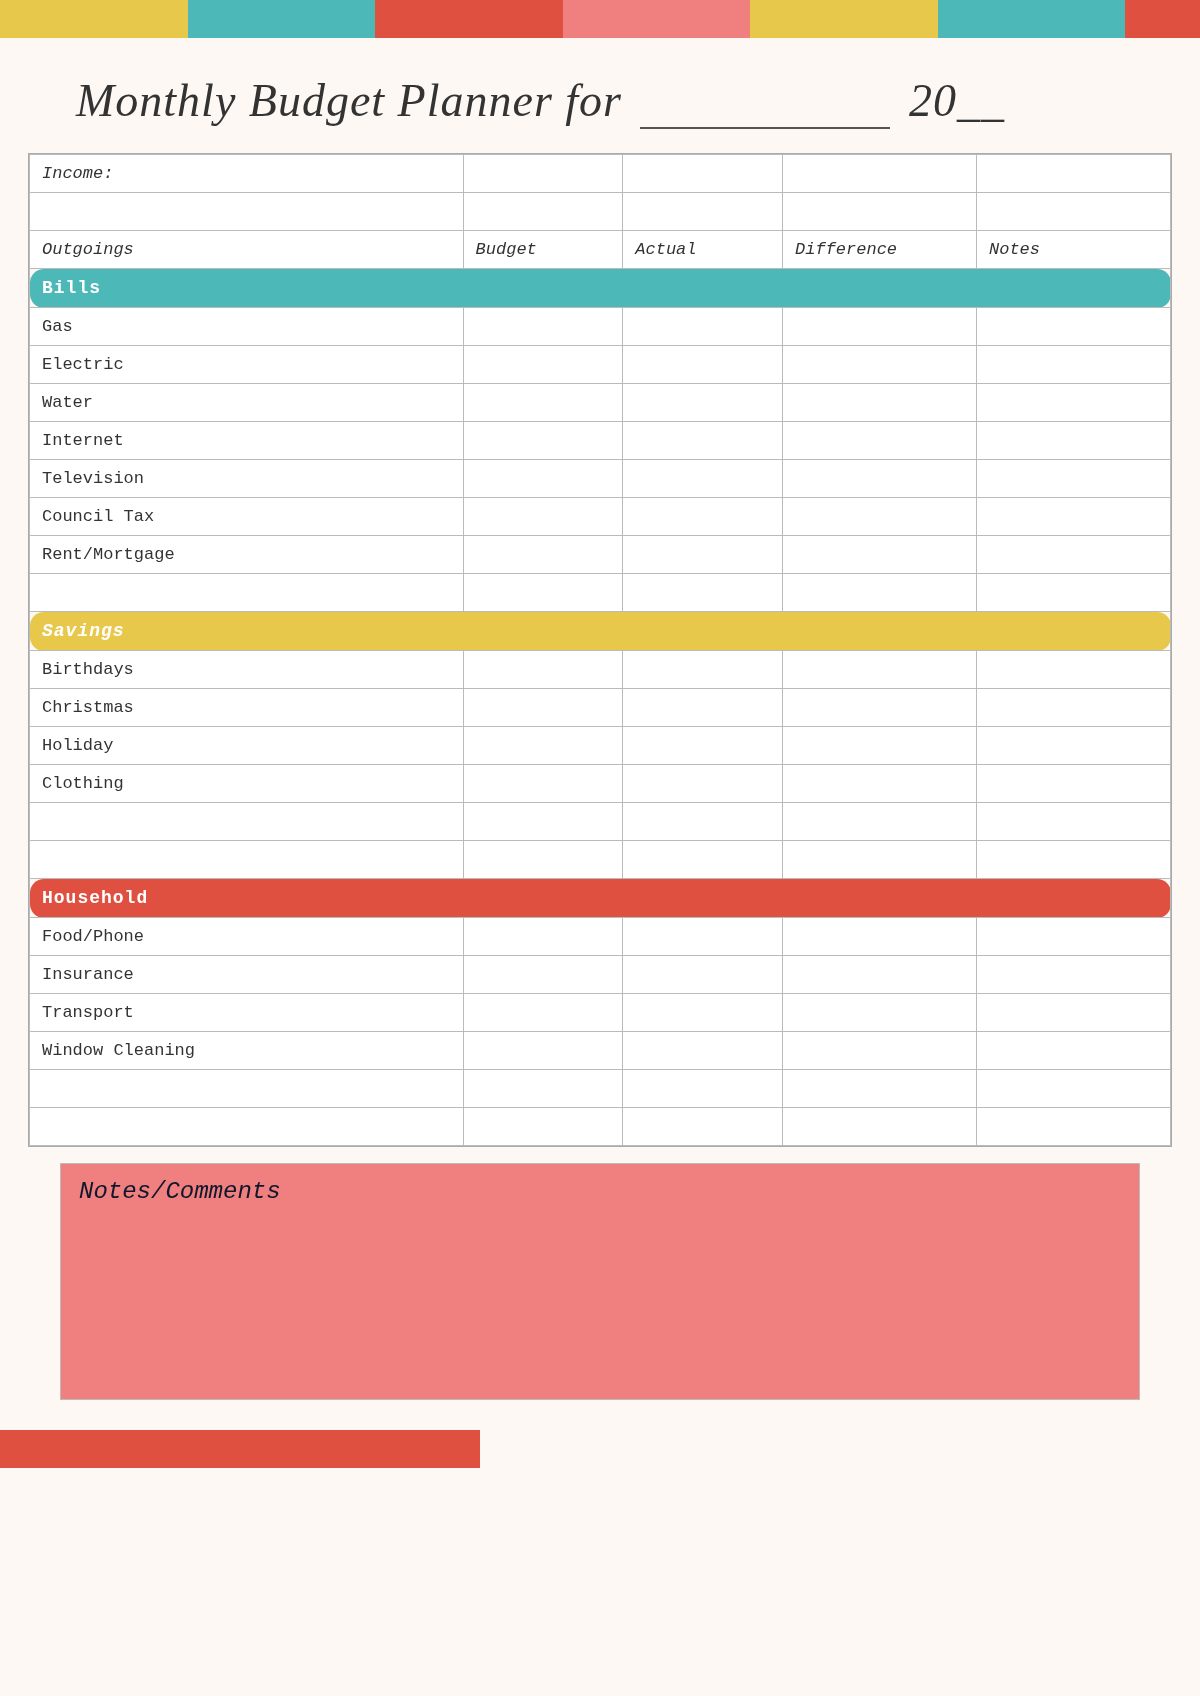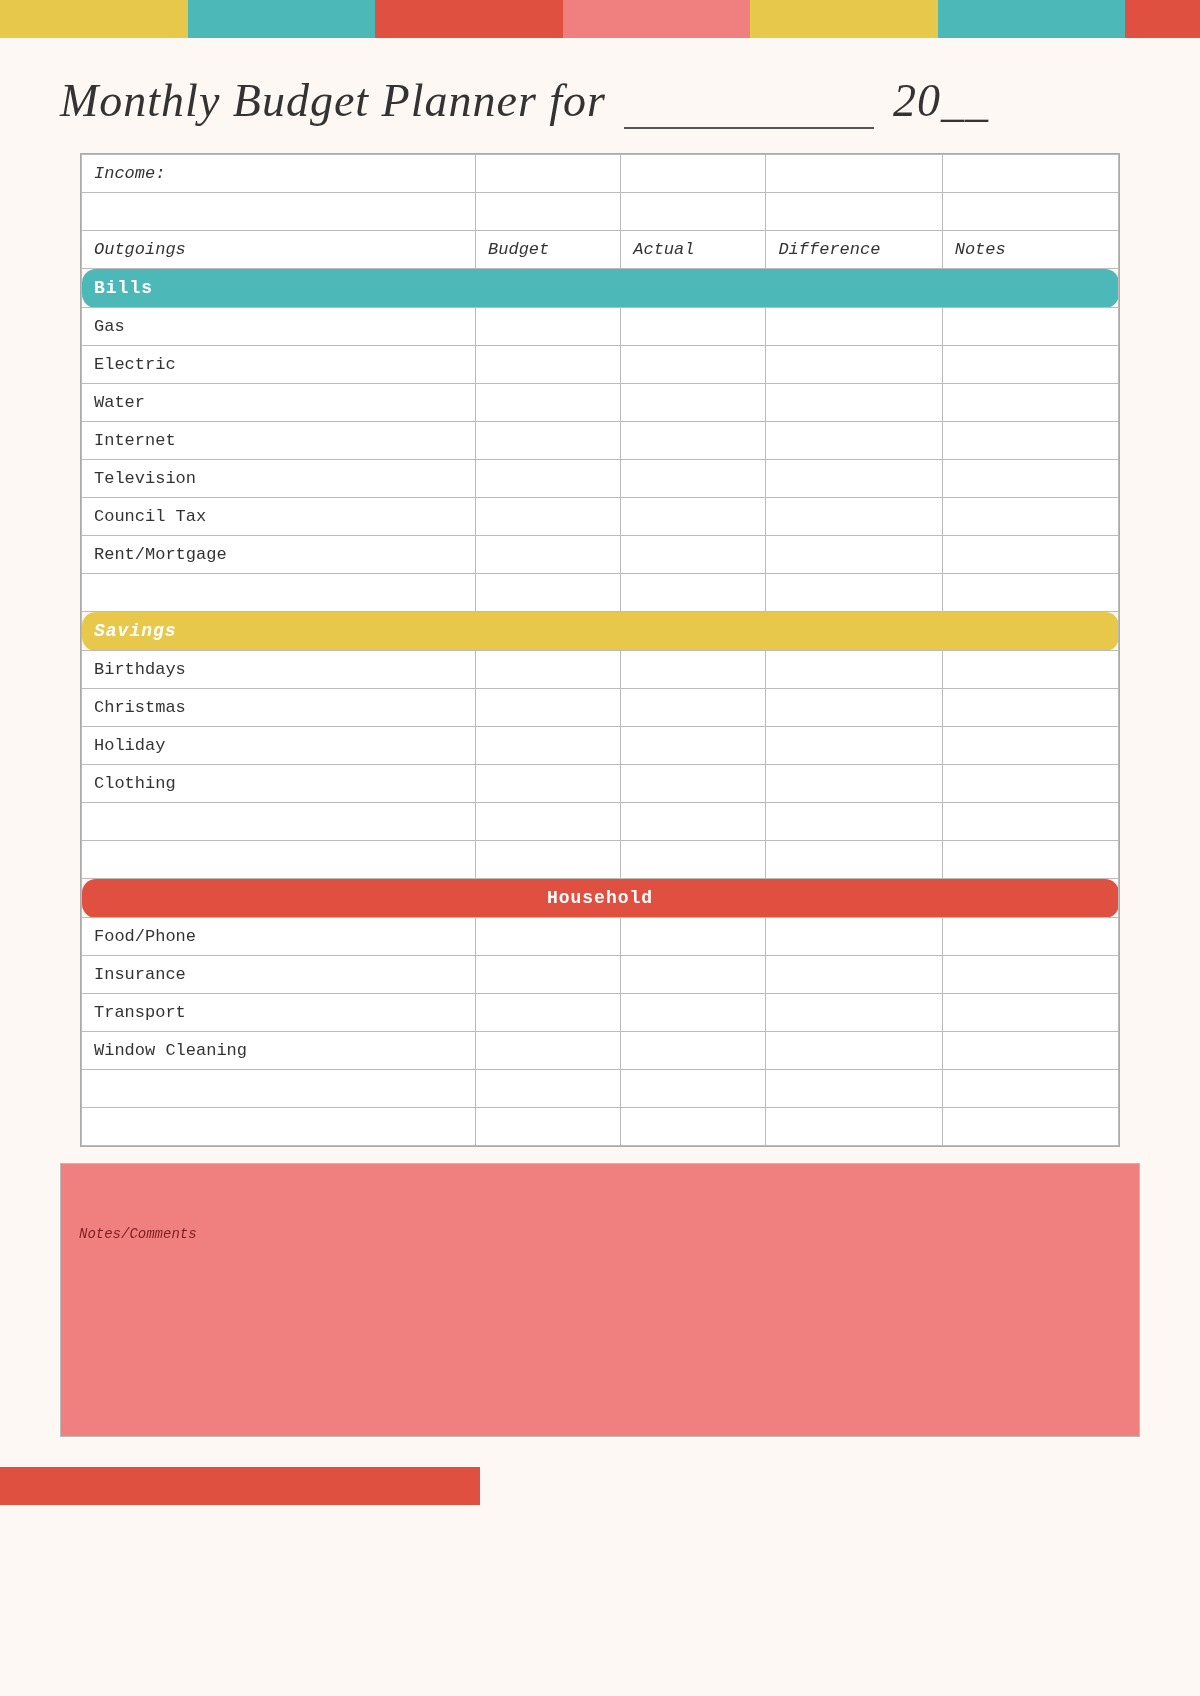--- a/index.html
+++ b/index.html
@@ -46,31 +46,32 @@
       padding: 36px 60px 24px 60px;
     }
 
     .title-area h1 {
       font-family: 'Georgia', serif;
       font-style: italic;
       font-size: 46px;
       color: #333;
       font-weight: normal;
       letter-spacing: 1px;
+      margin-left: 16px;
     }
 
     .title-underline {
       display: inline-block;
       border-bottom: 2px solid #555;
       min-width: 200px;
       margin: 0 6px;
     }
 
     .main-table-container {
-      margin: 0 80px;
+      margin: 0 28px;
       border: 1.5px solid #aaa;
     }
 
     table {
       width: 100%;
       border-collapse: collapse;
       font-family: 'Courier New', Courier, monospace;
     }
 
     td, th {
@@ -102,21 +103,20 @@
 
     .section-header.savings td {
       background: #e8c84a;
       color: #fff;
       font-style: italic;
     }
 
     .section-header.household td {
       background: #e05040;
       color: #fff;
-      text-align: center;
     }
 
     .data-row td {
       background: #fff;
       font-size: 17px;
     }
 
     .empty-row td {
       background: #fff;
       height: 38px;
@@ -136,26 +136,25 @@
 
     .notes-section {
       margin: 16px 60px 0 60px;
       border: 1.5px solid #bbb;
       background: #f08080;
       min-height: 220px;
       padding: 14px 18px;
     }
 
     .notes-label {
-      font-size: 14px;
+      font-size: 24px;
       font-family: 'Courier New', Courier, monospace;
-      color: #7f1d1d;
+      color: #0f172a;
       font-style: italic;
       margin-bottom: 10px;
-      margin-top: 48px;
     }
 
     .notes-content {
       min-height: 170px;
       background: #f08080;
     }
 
     
     .yellow { background: #e8c84a; }
     .teal   { background: #4cb8b8; }

